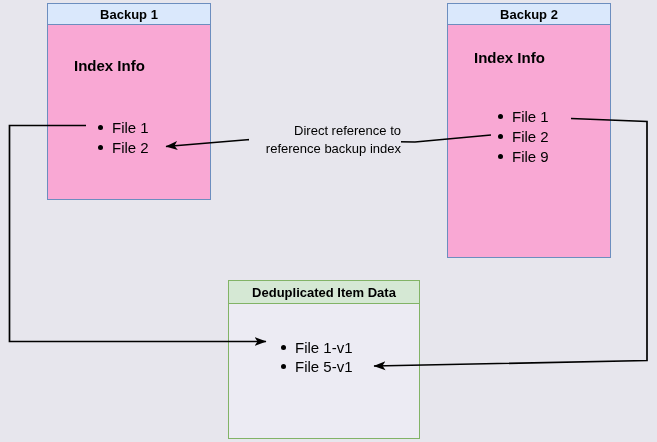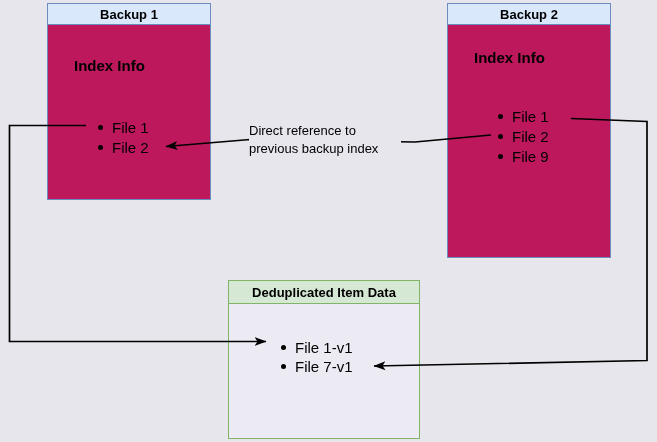--- a/index.html
+++ b/index.html
@@ -11,21 +11,21 @@
     overflow:hidden;
     color:#000;
   }
   
   .node{
     position:absolute;
     border:1.5px solid;
     box-sizing:border-box;
     z-index:1;
   }
-  .node.blue{border-color:#6c8ebf;background:#be185d;}
+  .node.blue{border-color:#6c8ebf;background:#f9a8d4;}
   .node.green{border-color:#82b366;background:#ecebf3;}
   .node-header{
     position:absolute;top:0;left:0;right:0;
     display:flex;align-items:center;justify-content:center;
     font-weight:bold;font-size:13px;
     box-sizing:border-box;
   }
   .blue .node-header{height:21px;background:#dae8fc;border-bottom:1.5px solid #6c8ebf;}
   .green .node-header{height:23px;background:#d5e8d4;border-bottom:1.5px solid #82b366;}
   .subtitle{position:absolute;font-size:15px;white-space:nowrap;font-weight:bold;}
@@ -33,21 +33,21 @@
   .filerow{display:flex;align-items:center;height:20px;font-size:15px;white-space:nowrap;}
   .green .filerow{height:19px;}
   .bullet{width:5px;height:5px;border-radius:50%;background:#000;margin-right:9px;flex:0 0 auto;}
   
   .arrow-layer{position:absolute;left:0;top:0;z-index:2;pointer-events:none;}
   .edge{fill:none;stroke:#000;stroke-width:1.7;stroke-miterlimit:6;}
   
   .edge-label{
     position:absolute;left:249px;top:122px;width:152px;
     background:#e7e6ed;
-    text-align:left;font-size:13px;line-height:18px;
+    text-align:right;font-size:13px;line-height:18px;
     z-index:3;
   }
 </style>
 </head>
 <body>
 
 <div class="canvas">
 
   <div class="node blue" style="left:47px;top:3px;width:164px;height:197px;">
     <div class="node-header">Backup 1</div>
@@ -85,34 +85,34 @@
 
   <div class="node green" style="left:228px;top:280px;width:192px;height:159px;padding-left:16px;">
     <div class="node-header">Deduplicated Item Data</div>
     <div class="filelist" style="left:52px;top:57px;">
       <div class="filerow">
         <span class="bullet"></span>
         <span>File 1-v1</span>
       </div>
       <div class="filerow">
         <span class="bullet"></span>
-        <span>File 7-v1</span>
+        <span>File 5-v1</span>
       </div>
     </div>
   </div>
 
   <svg class="arrow-layer" width="657" height="442" viewBox="0 0 657 442" aria-hidden="true">
     <defs>
       <marker id="arr" markerUnits="userSpaceOnUse" markerWidth="14" markerHeight="12" refX="11.5" refY="5" orient="auto">
         <path d="M0,0.5 L12,5 L0,9.5 L3,5 Z" fill="#000000"></path>
       </marker>
     </defs>
     <path class="edge" d="M86,125.5 L9.5,125.5 L9.5,341.5 L266,341.5" marker-end="url(#arr)" stroke="#000000"></path>
     <path class="edge" d="M571,118.5 L647,121.5 L647,360.5 L374,366" marker-end="url(#arr)" stroke="#000000"></path>
     <path class="edge" d="M491,135 L415,142 L250,139.5 L166,146.5" marker-end="url(#arr)" stroke="#000000"></path>
   </svg>
 
   <div class="edge-label">
     <div>Direct reference to</div>
-    <div>previous backup index</div>
+    <div>reference backup index</div>
   </div>
 
 </div>
 
 </body></html>

